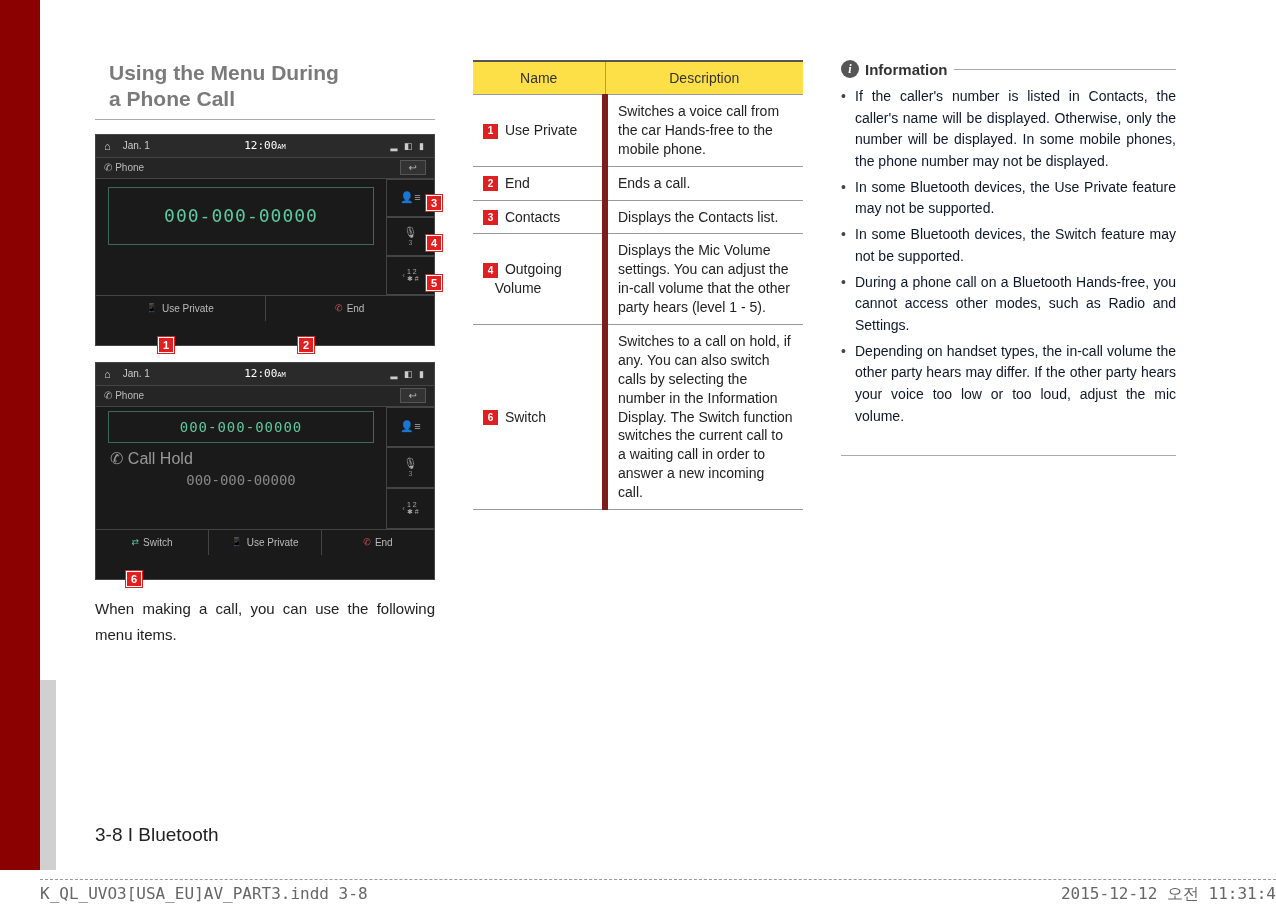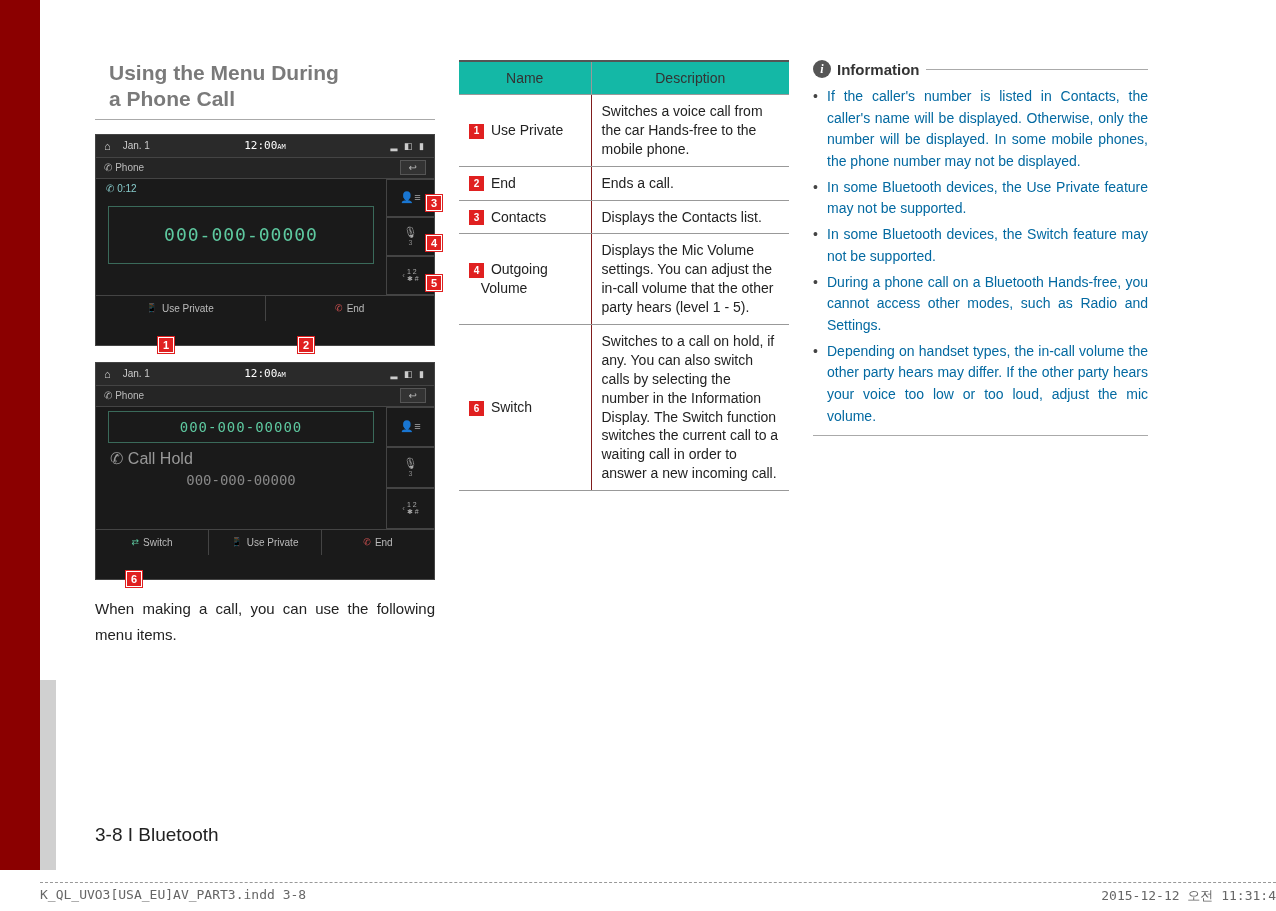--- a/index.html
+++ b/index.html
@@ -29,21 +29,21 @@
       width: 16px;
       height: 190px;
       background: #d0d0d0;
     }
     .content {
       position: absolute;
       left: 95px;
       top: 60px;
       width: 1090px;
       display: flex;
-      gap: 24px;
+      gap: 38px;
     }
     .col {
       flex: 0 0 auto;
     }
     .col1 { width: 340px; }
     .col2 { width: 330px; }
     .col3 { width: 335px; }
 
     .section-title {
       font-size: 21px;
@@ -197,38 +197,38 @@
       text-align: justify;
     }
 
     
     .feature-table {
       width: 100%;
       border-collapse: collapse;
       font-size: 14px;
     }
     .feature-table th {
-      background: #14b8a6;
+      background: #fde047;
       font-weight: normal;
       color: #333;
       padding: 8px;
       border: 1px solid #999;
       border-left: none;
       border-right: none;
     }
     .feature-table th:first-child { border-right: 1px solid #999; width: 40%; }
     .feature-table td {
       padding: 7px 10px;
       border-bottom: 1px solid #999;
       vertical-align: middle;
       line-height: 1.35;
       color: #222;
     }
     .feature-table td:first-child {
-      border-right: 1px solid #7f1d1d;
+      border-right: 6px solid #7f1d1d;
       white-space: nowrap;
     }
     .feature-table tr:first-child th { border-top: 2px solid #555; }
     .row-tag {
       display: inline-flex;
       width: 15px;
       height: 15px;
       background: #e02020;
       color: #fff;
       font-size: 10px;
@@ -267,23 +267,23 @@
     }
     .info-rule {
       flex: 1;
       height: 1px;
       background: #aaa;
     }
     .info-list {
       list-style: none;
       font-size: 14px;
       line-height: 1.55;
-      color: #0369a1;
+      color: #0f172a;
       border-bottom: 1px solid #aaa;
-      padding-bottom: 4px;
+      padding-bottom: 24px;
     }
     .info-list li {
       position: relative;
       padding-left: 14px;
       margin-bottom: 4px;
       text-align: justify;
     }
     .info-list li::before {
       content: "•";
       position: absolute;
@@ -298,21 +298,21 @@
       font-size: 19px;
       color: #222;
     }
     .print-meta {
       position: absolute;
       bottom: 6px;
       left: 40px;
       right: 0;
       border-top: 1px dashed #999;
       padding-top: 4px;
-      font-size: 13px;
+      font-size: 16px;
       color: #666;
       display: flex;
       justify-content: space-between;
       font-family: monospace;
     }
   </style>
 </head>
 <body>
 
 <div class="red-bar"></div>
@@ -334,21 +334,20 @@
           <span>12:00</span><span style="font-size:7px">AM</span>
         </span>
         <span class="right-icons">▂ ◧ ▮</span>
       </div>
       <div class="ss-phonebar">
         <span><span>✆</span> <span>Phone</span></span>
         <span style="background:#333;padding:1px 8px;border:1px solid #555;">↩</span>
       </div>
       <div class="ss-body">
         <div class="ss-main">
-          <div class="ss-timer">✆ <span>0:12</span></div>
           <div class="ss-number-box">000-000-00000</div>
         </div>
         <div class="ss-sidebar">
           <div class="ss-side-btn">
               <span class="mini-icon">👤≡</span>
             </div>
           <div class="ss-side-btn">
               <span class="mini-icon">🎙<span class="sub">3</span></span>
             </div>
           <div class="ss-side-btn">

